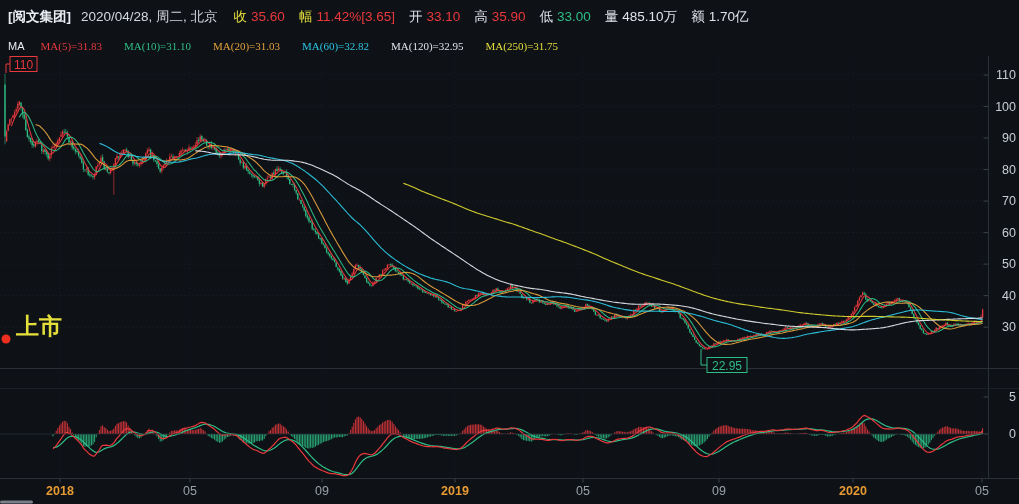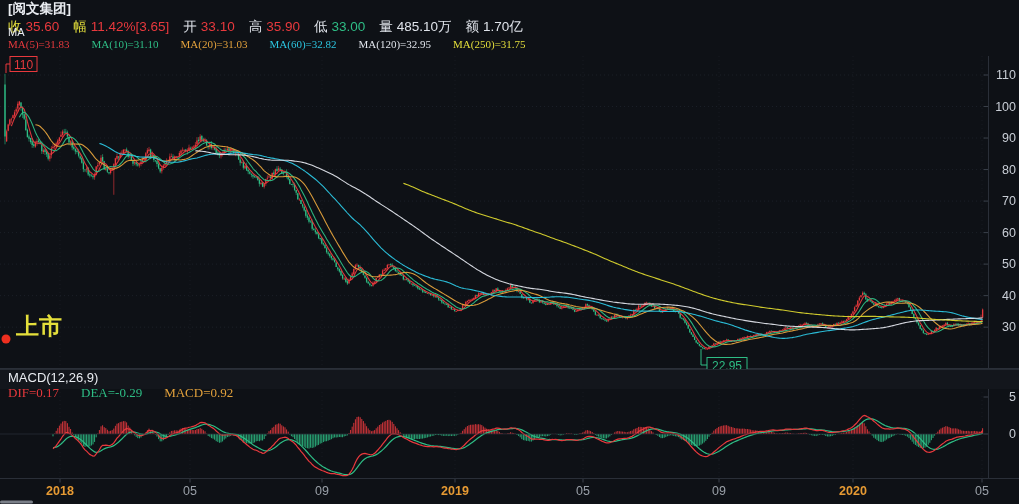--- a/index.html
+++ b/index.html
@@ -1,37 +1,38 @@
 <!DOCTYPE html>
 <html><head>
 <meta charset="utf-8">
 <style>
   html,body{margin:0;padding:0;background:#0e1116;}
   #app{position:relative;width:1019px;height:504px;background:#0e1116;overflow:hidden;
        font-family:"Liberation Sans","DejaVu Sans",sans-serif;}
-  .txtrow{position:absolute;left:0;right:0;display:flex;align-items:flex-start;
-          padding-left:8px;white-space:nowrap;flex-direction:column;}
+  .txtrow{position:absolute;left:0;right:0;display:flex;align-items:flex-end;
+          padding-left:8px;white-space:nowrap;}
   #row-info{top:0;height:26px;font-size:13.5px;}
   #row-ma{top:26px;height:26px;font-size:11px;}
   #row-macd{top:369px;height:19px;font-size:13px;background:#13161c;border-top:1px solid #262b33;}
   .sym{color:#e9ecf1;font-weight:bold;margin-right:10px;}
   .dt{color:#d4d8df;margin-right:16px;}
   .fld{margin-right:14px;margin-top:48px;}
   .fld .lab{margin-right:4px;}
   .ma-title{color:#e9ecf1;margin-right:16px;}
   .ma-item{margin-right:22px;font-family:Liberation Serif, serif;}
   #chart-svg{position:absolute;top:0;left:0;}
 </style>
 </head>
 <body>
 
 <div id="app">
 
   <div id="row-info" class="txtrow">
     <span class="sym">[阅文集团]</span>
+    <span class="dt">2020/04/28, 周二, 北京</span>
     <span id="quote-fields"><span class="fld"><span class="lab" style="color: rgb(228, 223, 59);">收</span><span style="color: rgb(232, 57, 61);">35.60</span></span><span class="fld"><span class="lab" style="color: rgb(228, 223, 59);">幅</span><span style="color: rgb(232, 57, 61);">11.42%[3.65]</span></span><span class="fld"><span class="lab" style="color: rgb(223, 227, 234);">开</span><span style="color: rgb(232, 57, 61);">33.10</span></span><span class="fld"><span class="lab" style="color: rgb(223, 227, 234);">高</span><span style="color: rgb(232, 57, 61);">35.90</span></span><span class="fld"><span class="lab" style="color: rgb(223, 227, 234);">低</span><span style="color: rgb(46, 189, 133);">33.00</span></span><span class="fld"><span class="lab" style="color: rgb(223, 227, 234);">量</span><span style="color: rgb(223, 227, 234);">485.10万</span></span><span class="fld"><span class="lab" style="color: rgb(223, 227, 234);">额</span><span style="color: rgb(223, 227, 234);">1.70亿</span></span></span>
   </div>
 
   <div id="row-ma" class="txtrow">
     <span class="ma-title">MA</span>
     <span id="ma-items"><span class="fld ma-item" style="color: rgb(232, 57, 61);">MA(5)=31.83</span><span class="fld ma-item" style="color: rgb(46, 189, 133);">MA(10)=31.10</span><span class="fld ma-item" style="color: rgb(226, 161, 60);">MA(20)=31.03</span><span class="fld ma-item" style="color: rgb(44, 197, 224);">MA(60)=32.82</span><span class="fld ma-item" style="color: rgb(223, 227, 234);">MA(120)=32.95</span><span class="fld ma-item" style="color: rgb(228, 223, 59);">MA(250)=31.75</span></span>
   </div>
 
   <svg id="chart-svg" width="1019" height="504">
       <defs>
@@ -130,18 +131,14 @@
         <text x="23.5" y="68.5" fill="#e8393d" font-size="12" text-anchor="middle">110</text>
         <polyline points="701,349 701,365 707,365" stroke="#2ebd85" stroke-width="1" fill="none"></polyline>
         <rect x="707" y="357.5" width="40" height="15" fill="#0e1116" stroke="#2ebd85" stroke-width="1"></rect>
         <text x="727" y="369.5" fill="#2ebd85" font-size="12" text-anchor="middle">22.95</text>
         <circle cx="6" cy="339" r="4.5" fill="#ee2f1f"></circle>
         <text x="16" y="334" fill="#e4df3b" font-size="23" font-weight="bold">上市</text>
       </g>
       <rect x="0" y="500.5" width="33" height="3" rx="1.5" fill="#8d939c" opacity="0.85"></rect>
     </svg>
 
-  <div id="row-macd" class="txtrow">
-    <span class="ma-title">MACD(12,26,9)</span>
-    <span id="macd-items"><span class="fld ma-item" style="color: rgb(232, 57, 61);">DIF=0.17</span><span class="fld ma-item" style="color: rgb(46, 189, 133);">DEA=-0.29</span><span class="fld ma-item" style="color: rgb(226, 161, 60);">MACD=0.92</span></span>
-  </div>
 
 </div>
 
 </body></html>

